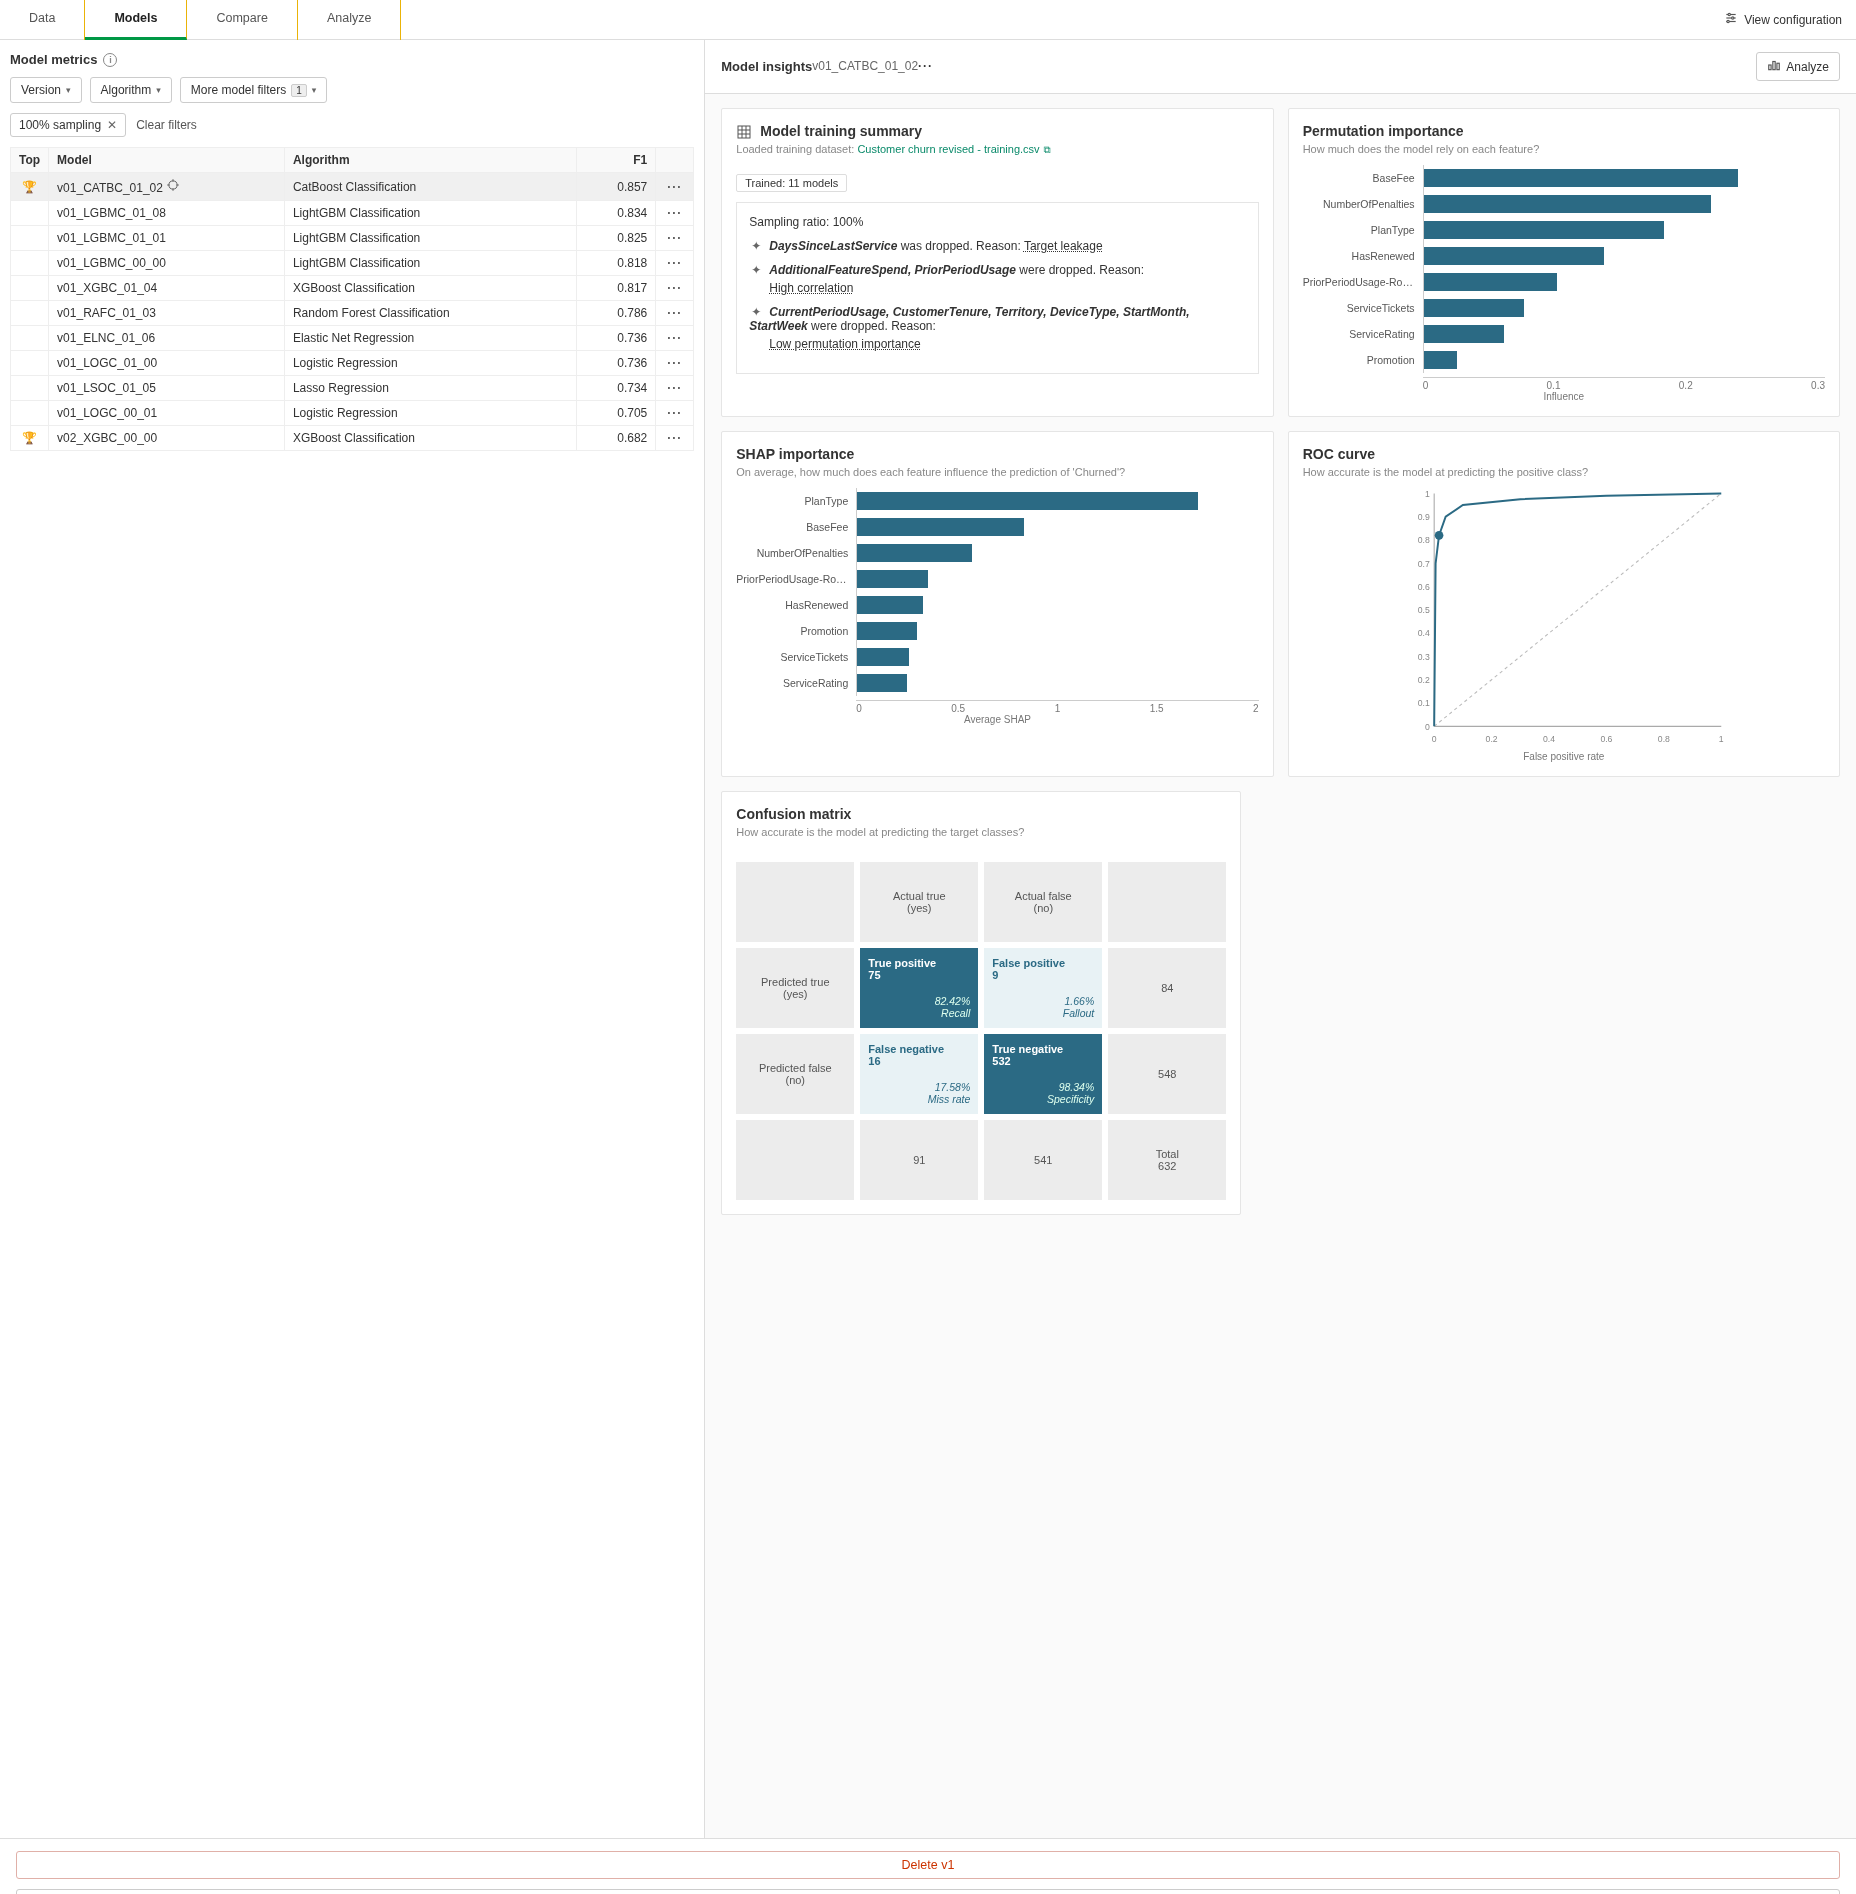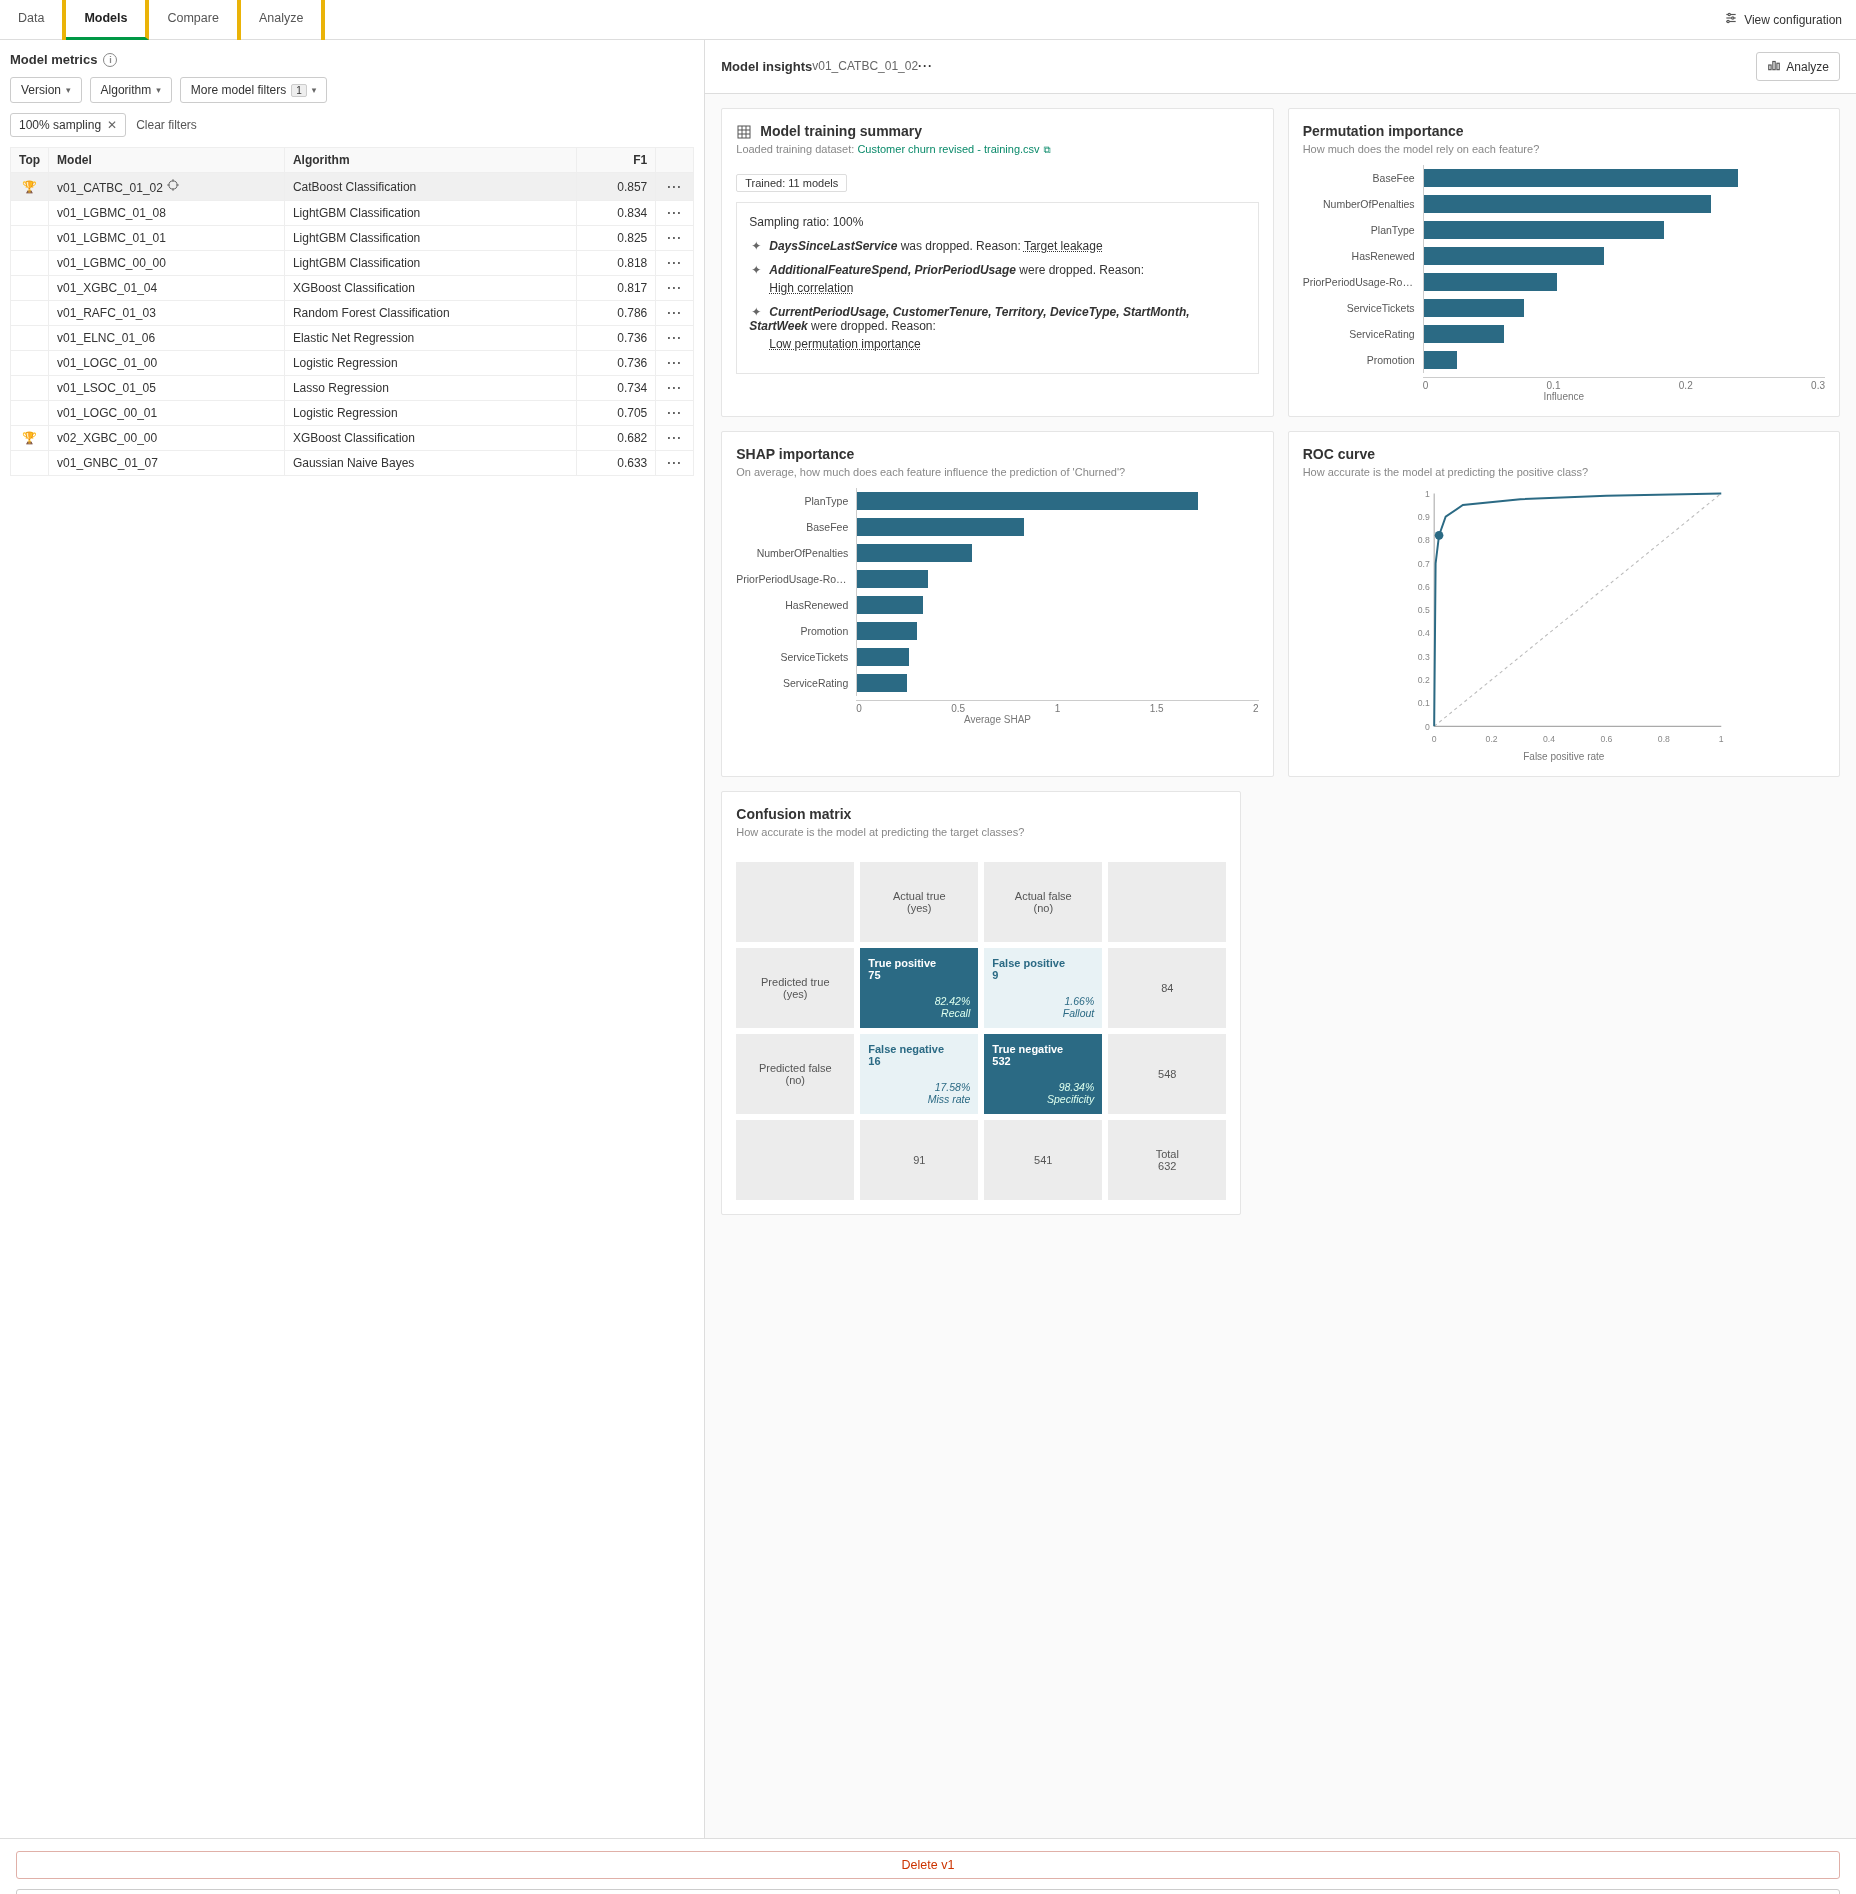--- a/index.html
+++ b/index.html
@@ -1,19 +1,19 @@
 <!DOCTYPE html>
 <html><head>
 <meta charset="utf-8">
 <style>
 * { box-sizing: border-box; margin: 0; padding: 0; }
 body { font-family: -apple-system, BlinkMacSystemFont, "Segoe UI", Arial, sans-serif; font-size: 12px; background: #fff; color: #333; }
 .topbar { display: flex; justify-content: space-between; align-items: center; border-bottom: 1px solid #ddd; height: 40px; }
 .tabs { display: flex; }
-.tab { padding: 12px 18px; cursor: pointer; border-right: 4px solid #eab308; font-size: 12.5px; color: #555; }
+.tab { padding: 12px 29px; cursor: pointer; border-right: 1px solid #eab308; font-size: 12.5px; color: #555; }
 .tab.active { border-bottom: 3px solid #009845; font-weight: 600; color: #222; }
 .view-config { padding: 8px 14px; display: flex; align-items: center; gap: 6px; cursor: pointer; font-size: 12px; }
 .layout { display: flex; min-height: calc(100vh - 96px); }
 .left { width: 38%; border-right: 1px solid #ddd; padding: 12px 10px; }
 .right { width: 62%; background: #fafafa; padding: 0; }
 .section-head { display: flex; align-items: center; gap: 6px; font-size: 13px; font-weight: 600; margin-bottom: 10px; }
 .info-icon { display:inline-flex; width:14px; height:14px; border:1px solid #888; border-radius:50%; align-items:center; justify-content:center; font-size:9px; color:#888; }
 .filter-row { display: flex; gap: 8px; margin-bottom: 10px; }
 .filter-btn { border: 1px solid #ccc; border-radius: 3px; padding: 5px 10px; background: #fff; cursor: pointer; font-size: 12px; display: flex; align-items: center; gap: 5px; }
 .badge { background: #eee; border: 1px solid #ccc; border-radius: 2px; padding: 0 4px; font-size: 10px; }
@@ -213,27 +213,20 @@
             <td class="f1">0.705</td>
             <td class="menu"><span class="menu-dots">···</span></td>
           </tr>
           <tr>
             <td class="top"><span class="trophy">🏆</span></td>
             <td>v02_XGBC_00_00 </td>
             <td>XGBoost Classification</td>
             <td class="f1">0.682</td>
             <td class="menu"><span class="menu-dots">···</span></td>
           </tr>
-          <tr>
-            <td class="top"></td>
-            <td>v01_GNBC_01_07 </td>
-            <td>Gaussian Naive Bayes</td>
-            <td class="f1">0.633</td>
-            <td class="menu"><span class="menu-dots">···</span></td>
-          </tr>
         </tbody>
     </table>
   </div>
 
   <div class="right">
     <div class="right-header">
       <div class="title">
         <span class="name">Model insights</span>
         <span class="ver">v01_CATBC_01_02</span>
         <span class="menu-dots">···</span>

